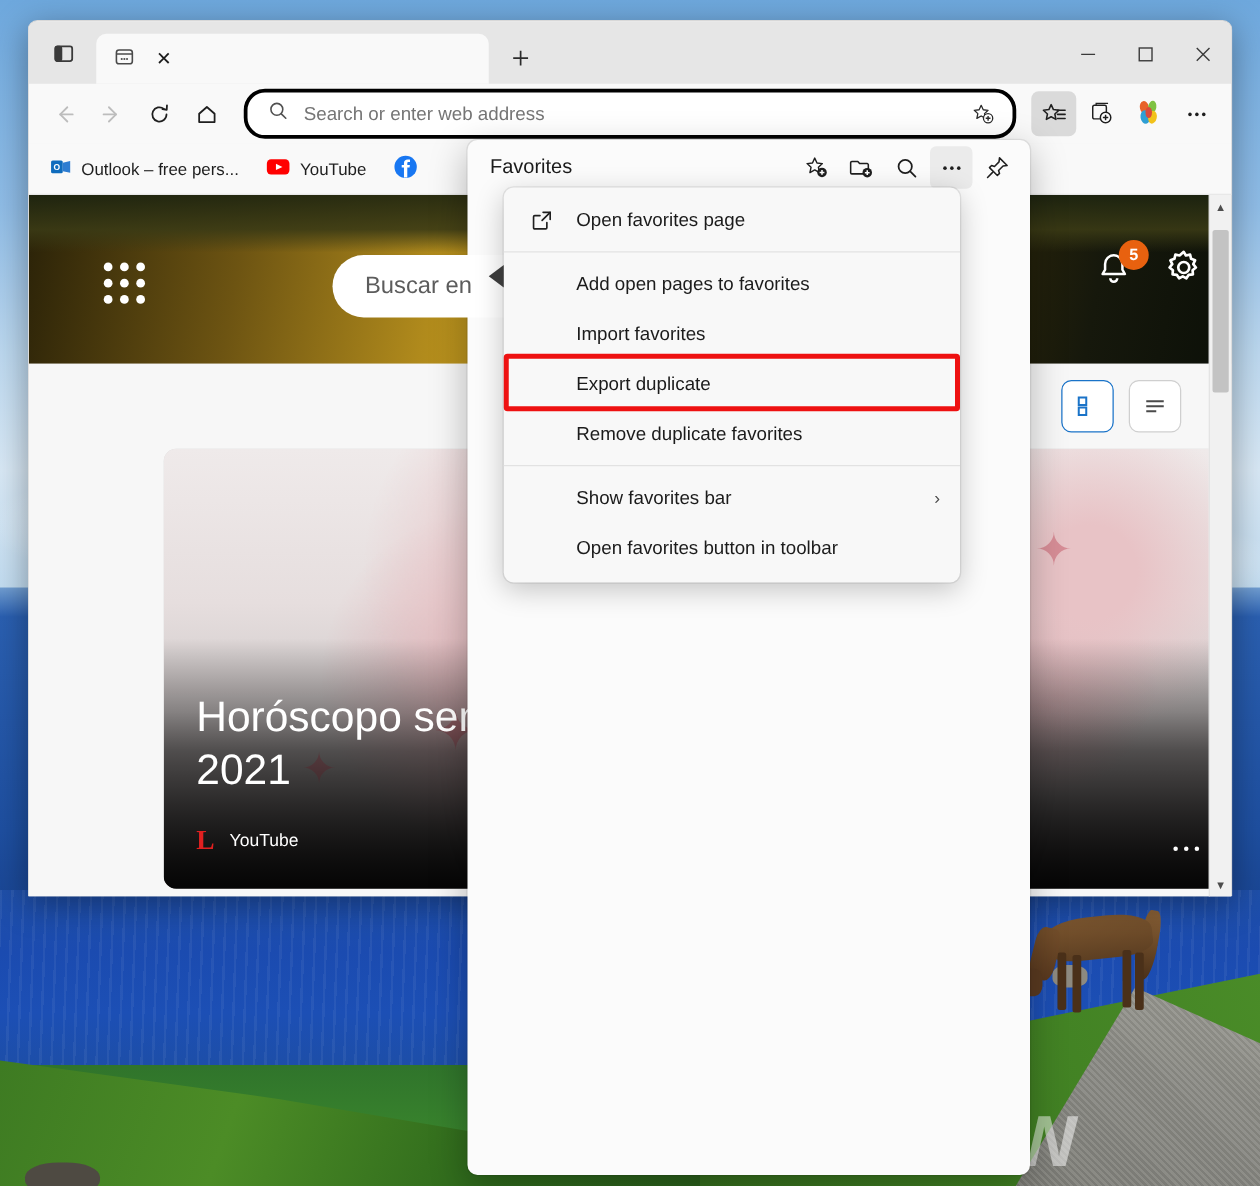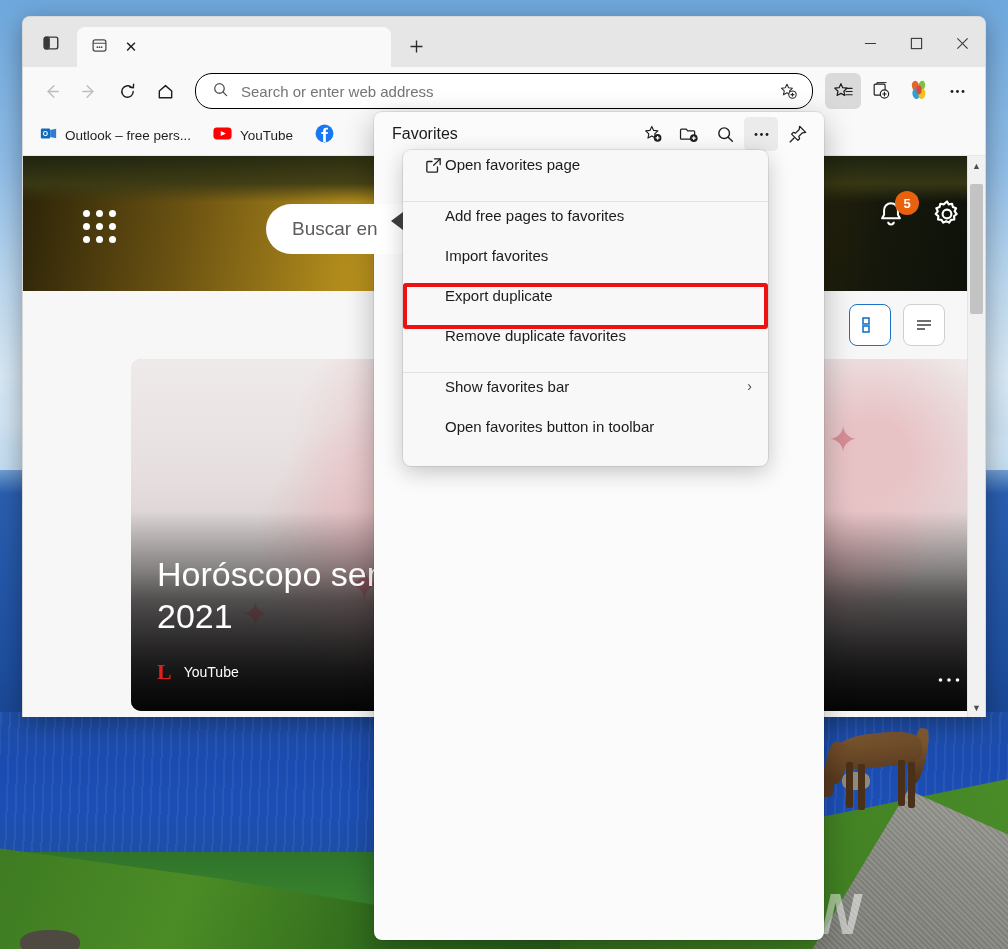--- a/index.html
+++ b/index.html
@@ -116,21 +116,21 @@
   }
   .tb-btn{
     width:36px;height:36px;border-radius:6px;display:flex;align-items:center;justify-content:center;
     cursor:pointer; color:#1f1f1f; flex:0 0 auto;
   }
   .tb-btn.disabled{ color:#bdbdbd; cursor:default;}
   .tb-btn.active{ background:#dadada;}
   #omnibox{
     flex:1; height:34px; background:#fff; border-radius:17px; margin:0 10px;
     display:flex; align-items:center; padding:0 6px 0 16px; gap:10px;
-    border:1px solid #000000;
+    border:3px solid #000000;
   }
   #omnibox-text{ flex:1; font-size:15px; color:#6a6a6a;}
 
   
   #favbar{
     height:40px; background:#f9f9f9; display:flex; align-items:center; padding:0 8px; gap:4px;
     border-bottom:1px solid #e8e8e8;
   }
   .fav-item{
     display:flex;align-items:center;gap:8px;padding:5px 9px;border-radius:5px;
@@ -238,21 +238,21 @@
 
   
   #menu{
     position:absolute; left:29px; top:38px; width:365px;
     background:#f8f8f8; border-radius:8px;
     box-shadow:0 6px 22px rgba(0,0,0,.22), 0 0 0 1px rgba(0,0,0,.08);
     padding:6px 0 8px 0;
     z-index:5;
   }
   .mi{
-    height:40px; display:flex; align-items:flex-start; padding:0 16px 0 18px; gap:0;
+    height:40px; display:flex; align-items:center; padding:0 16px 0 18px; gap:16px;
     font-size:15px; color:#1b1b1b; cursor:pointer; position:relative;
   }
   .mi .mi-ico{ width:24px; display:flex; align-items:center; justify-content:center; flex:0 0 24px;}
   .mi .mi-label{ flex:1; white-space:nowrap;}
   .mi .mi-chev{ color:#4a4a4a; font-size:14px;}
   .msep{ height:1px; background:#e2e2e2; margin:5px 0;}
   #hl-box{
     position:absolute; left:0px; top:133px; width:365px; height:46px;
     border:4px solid #ee1111; border-radius:3px; box-sizing:border-box; pointer-events:none; z-index:9;
   }
@@ -631,21 +631,21 @@
           </svg>
       </span>
       <span class="mi-label">Open favorites page</span>
     </div>
 
     <div class="msep"></div>
 
 
     <div class="mi">
       <span class="mi-ico"></span>
-      <span class="mi-label">Add free pages to favorites</span>
+      <span class="mi-label">Add open pages to favorites</span>
     </div>
 
     <div class="mi">
       <span class="mi-ico"></span>
       <span class="mi-label">Import favorites</span>
     </div>
 
     <div class="mi">
       <span class="mi-ico"></span>
       <span class="mi-label">Export duplicate</span>

